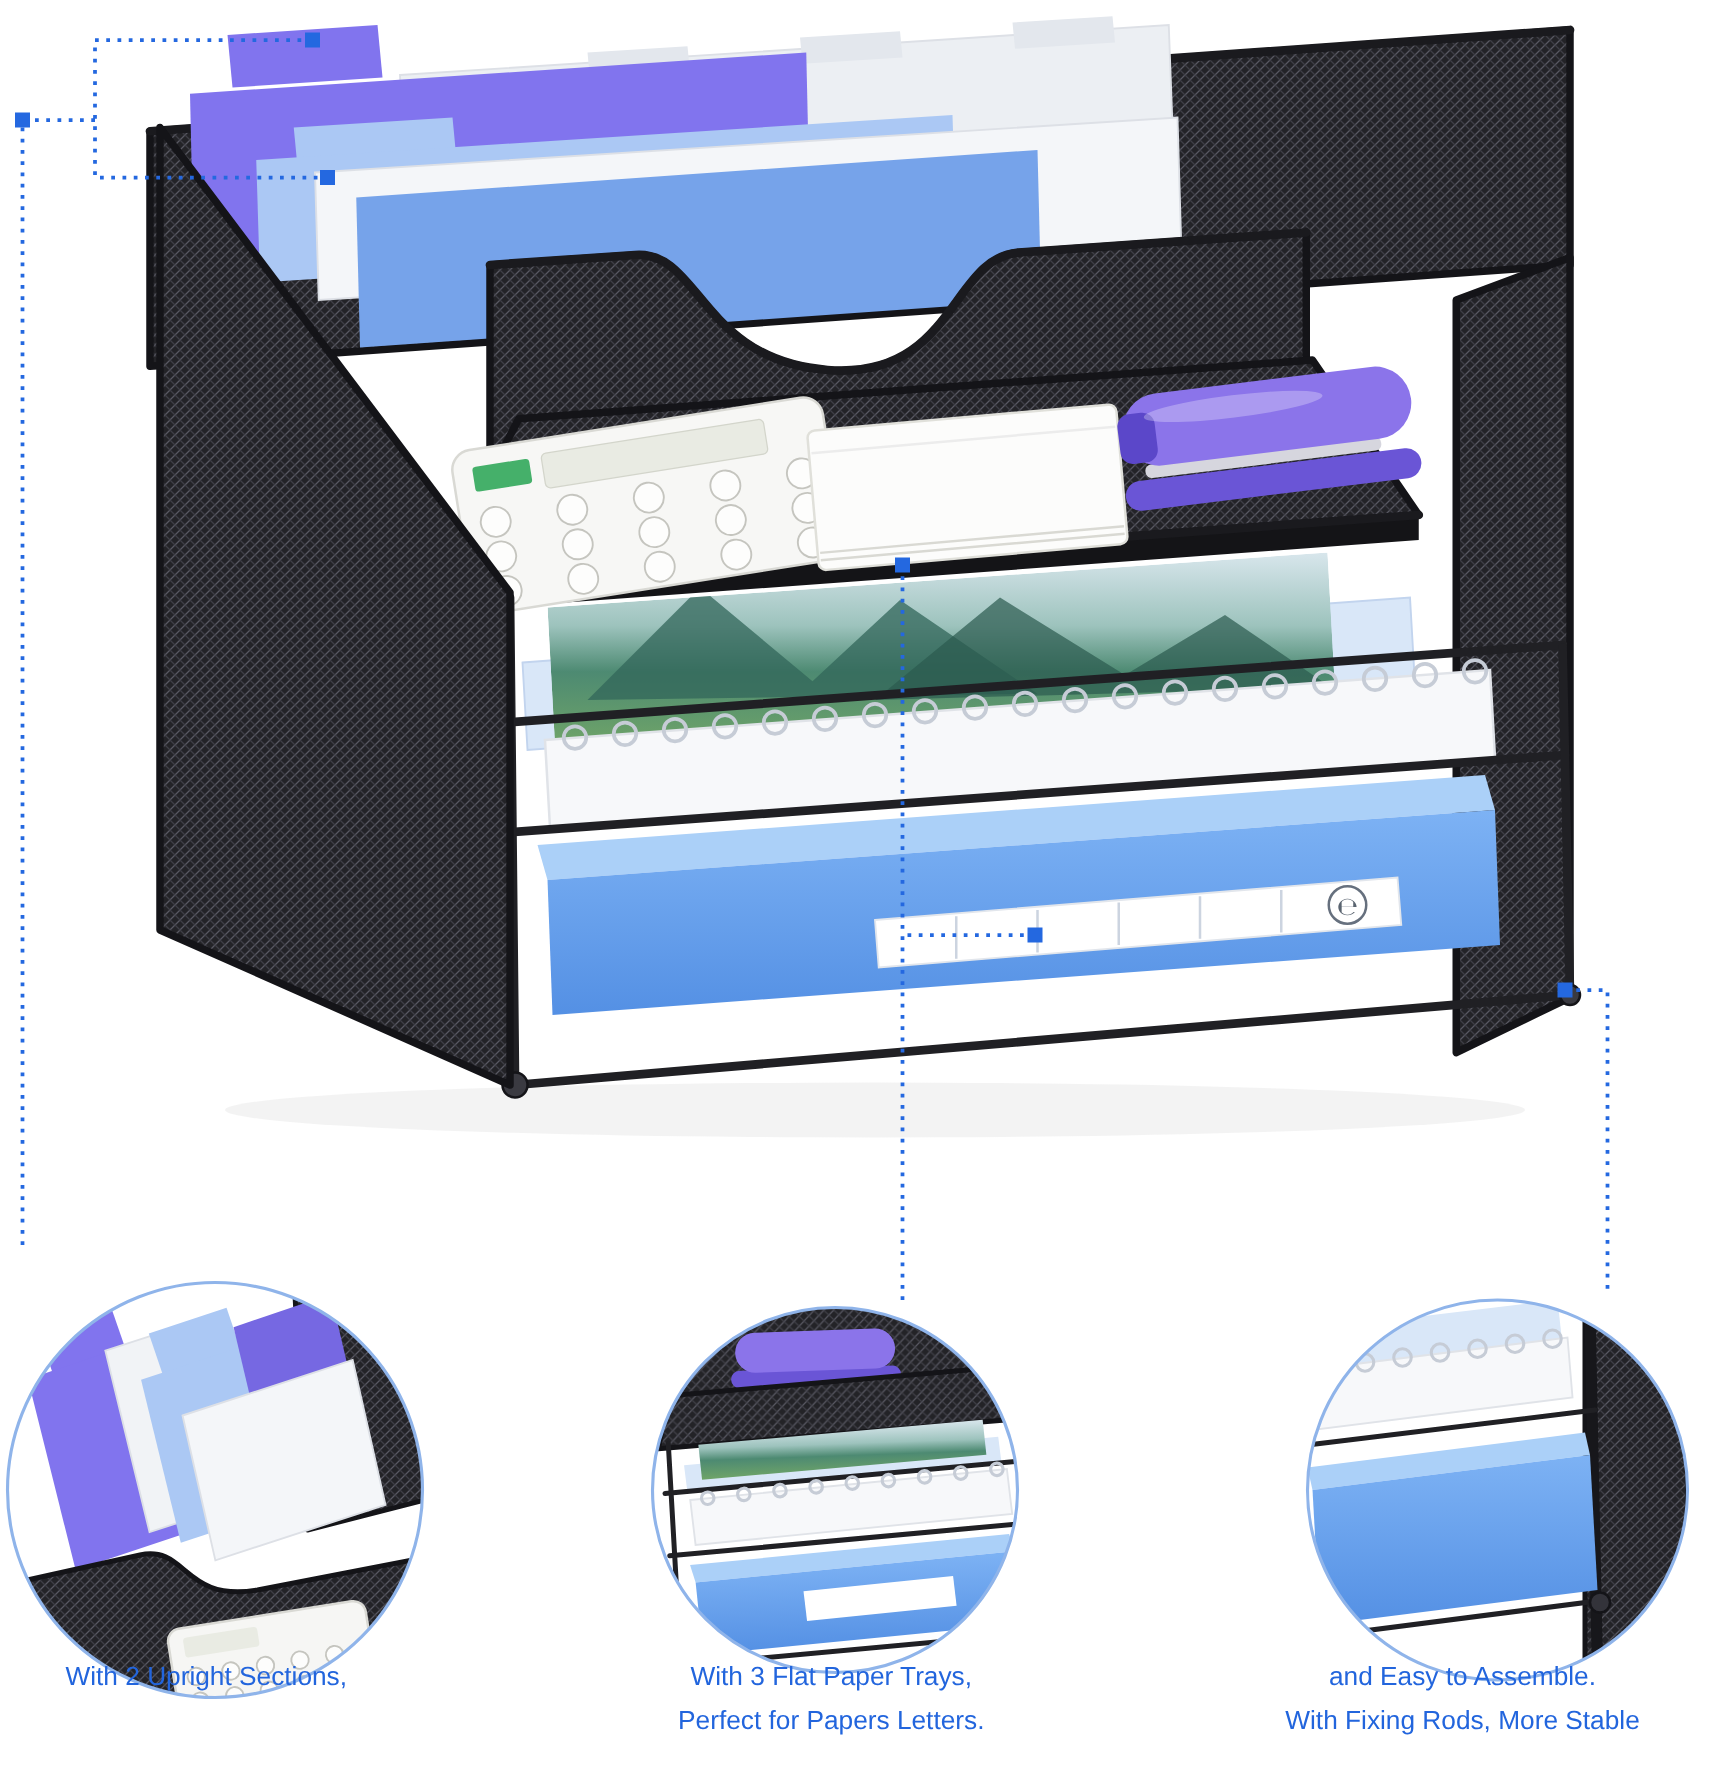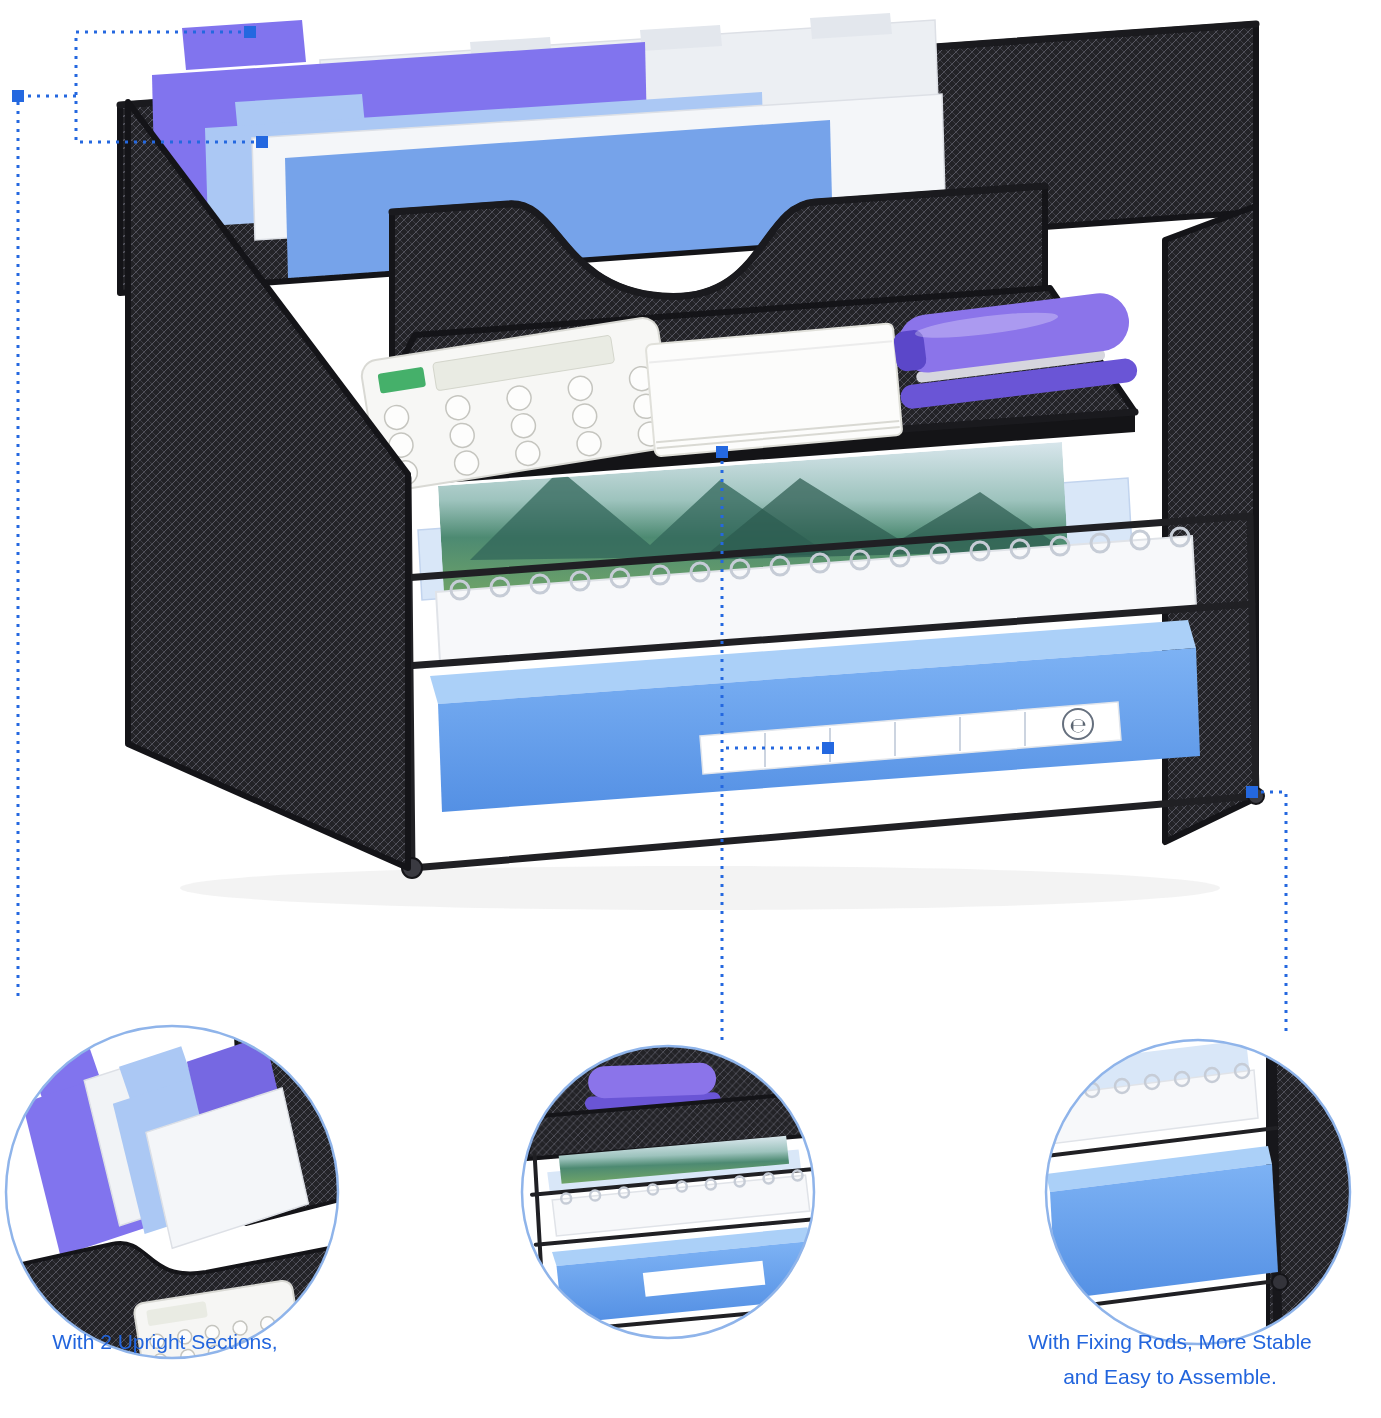--- a/index.html
+++ b/index.html
@@ -279,19 +279,23 @@
     <circle cx="172" cy="1192" r="166"></circle>
     <circle cx="668" cy="1192" r="146"></circle>
     <circle cx="1198" cy="1192" r="152"></circle>
   </g>
 </svg>
 
 <div class="caption" style="left:0px;width:330px;">
   <div>With 2 Upright Sections,</div>
 </div>
 
+<div class="caption" style="left:470px;width:390px;">
+  <div>With 3 Flat Paper Trays,</div>
+  <div>Perfect for Papers Letters.</div>
+</div>
 
 <div class="caption" style="left:960px;width:420px;">
+  <div>and Easy to Assemble.</div>
   <div>With Fixing Rods, More Stable</div>
-  <div>and Easy to Assemble.</div>
 </div>
 
 </div>
 
 </body></html>

